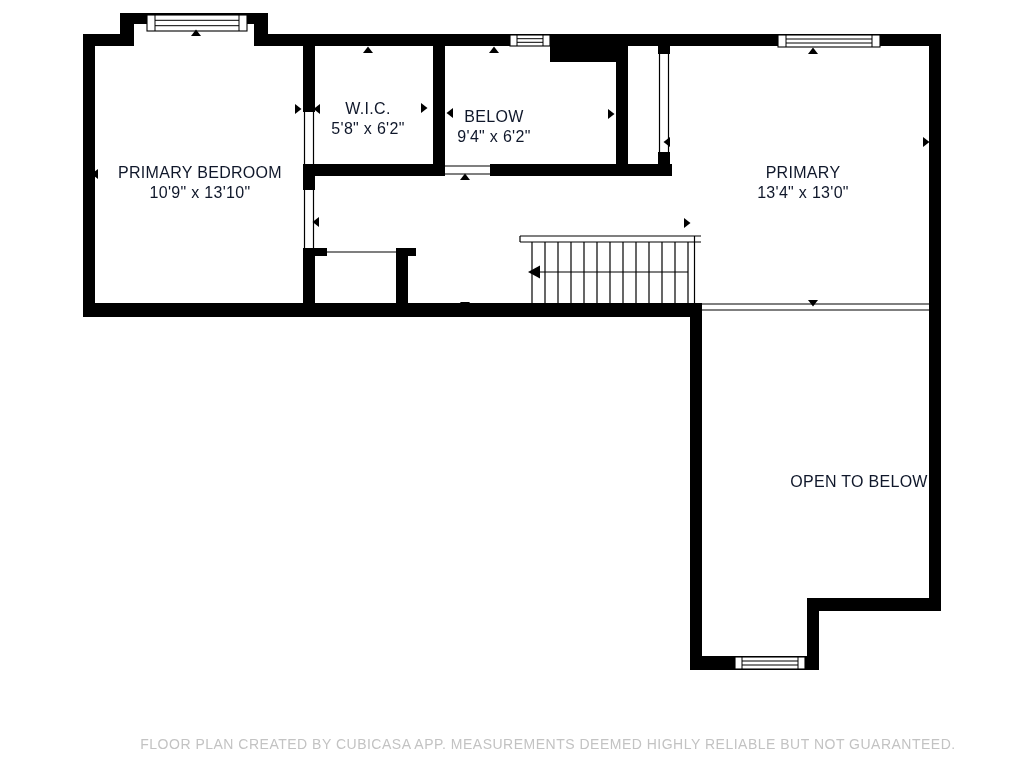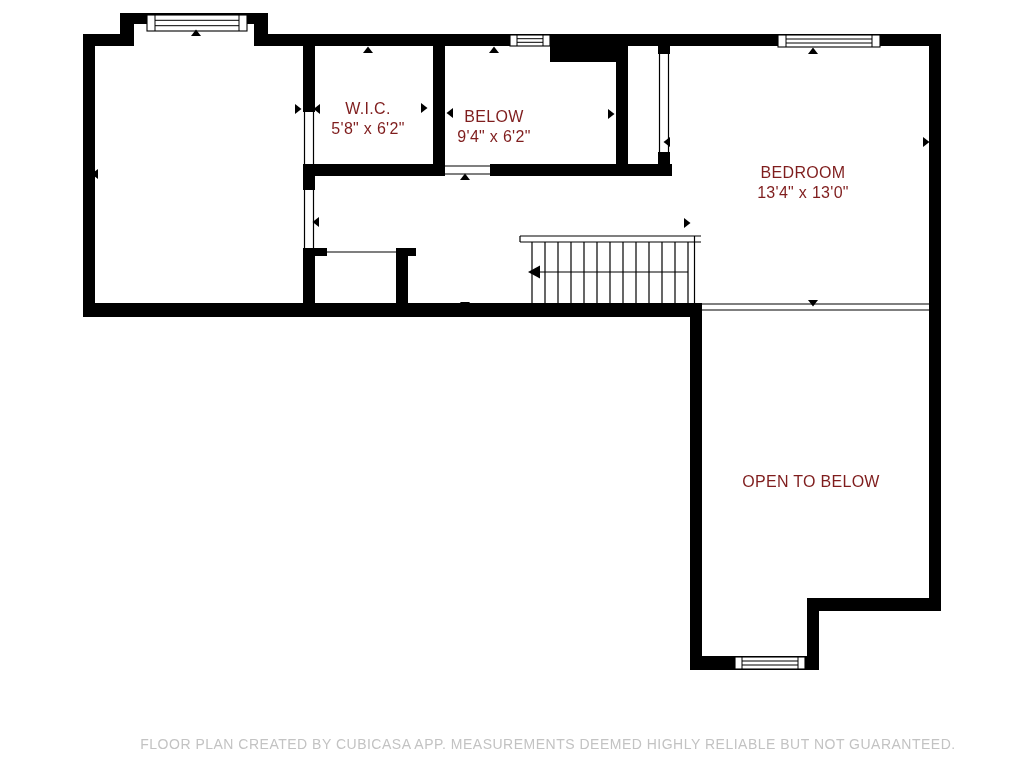--- a/index.html
+++ b/index.html
@@ -8,21 +8,21 @@
     width:1024px;height:768px;
     background:#ffffff;
     overflow:hidden;
     font-family:"Liberation Sans","DejaVu Sans",sans-serif;
   }
   .canvas svg{position:absolute;left:0;top:0;}
   .room-label{
     position:absolute;
     transform:translate(-50%,-50%);
     text-align:center;
-    color:#7f1d1d;
+    color:#0f172a;
     font-size:16px;
     line-height:20px;
     letter-spacing:0.3px;
     white-space:nowrap;
   }
   .room-name{font-weight:400;}
   .room-dims{font-weight:400;}
   .plan-footer{
     position:absolute;
     left:0;top:736px;width:1024px;
@@ -166,35 +166,39 @@
         <polygon points="670,137 670,147 663.5,142" class="marker"></polygon>
         <polygon points="319,217 319,227 312.5,222" class="marker"></polygon>
         <polygon points="295,104 295,114 301.5,109" class="marker"></polygon>
         <polygon points="421,103 421,113 427.5,108" class="marker"></polygon>
         <polygon points="608,109 608,119 614.5,114" class="marker"></polygon>
         <polygon points="684,218 684,228 690.5,223" class="marker"></polygon>
         <polygon points="923,137 923,147 929.5,142" class="marker"></polygon>
       </g>
   </svg>
 
+  <div class="room-label" style="left:200px;top:183px">
+    <div class="room-name">PRIMARY BEDROOM</div>
+    <div class="room-dims">10'9" x 13'10"</div>
+  </div>
 
   <div class="room-label" style="left:368px;top:119px">
     <div class="room-name">W.I.C.</div>
     <div class="room-dims">5'8" x 6'2"</div>
   </div>
 
   <div class="room-label" style="left:494px;top:127px">
     <div class="room-name">BELOW</div>
     <div class="room-dims">9'4" x 6'2"</div>
   </div>
 
 
   <div class="room-label" style="left:803px;top:183px">
-    <div class="room-name">BEDROOM</div>
+    <div class="room-name">PRIMARY</div>
     <div class="room-dims">13'4" x 13'0"</div>
   </div>
 
-  <div class="room-label" style="left:811px;top:482px">
+  <div class="room-label" style="left:859px;top:482px">
     <div class="room-name">OPEN TO BELOW</div>
   </div>
 
   <div class="plan-footer">FLOOR PLAN CREATED BY CUBICASA APP. MEASUREMENTS DEEMED HIGHLY RELIABLE BUT NOT GUARANTEED.</div>
 </div>
 
 </body></html>

